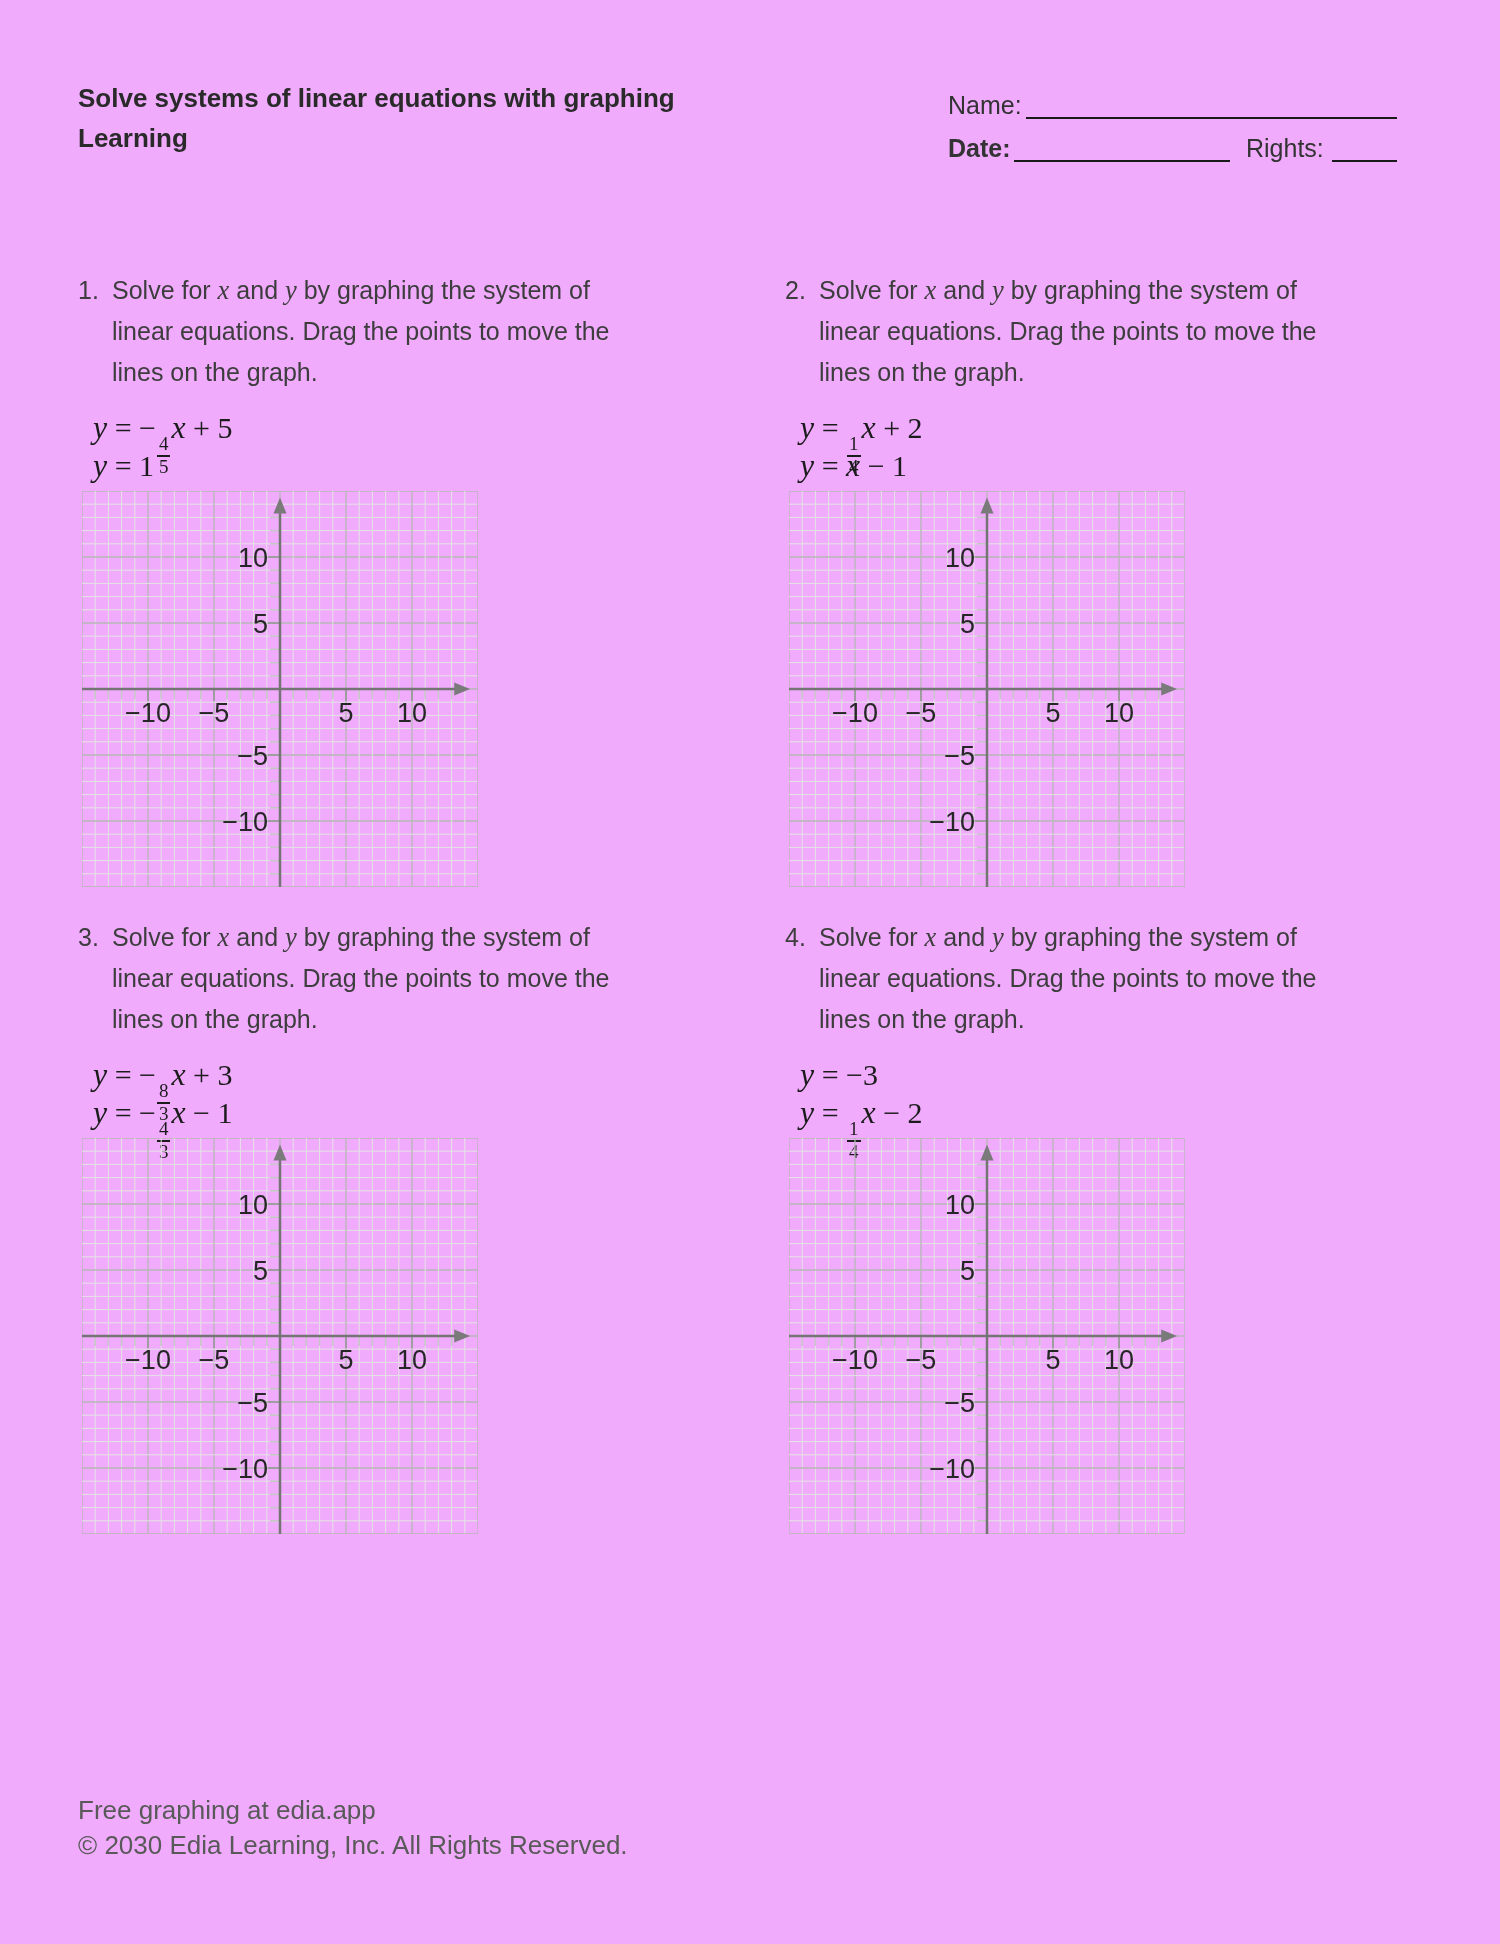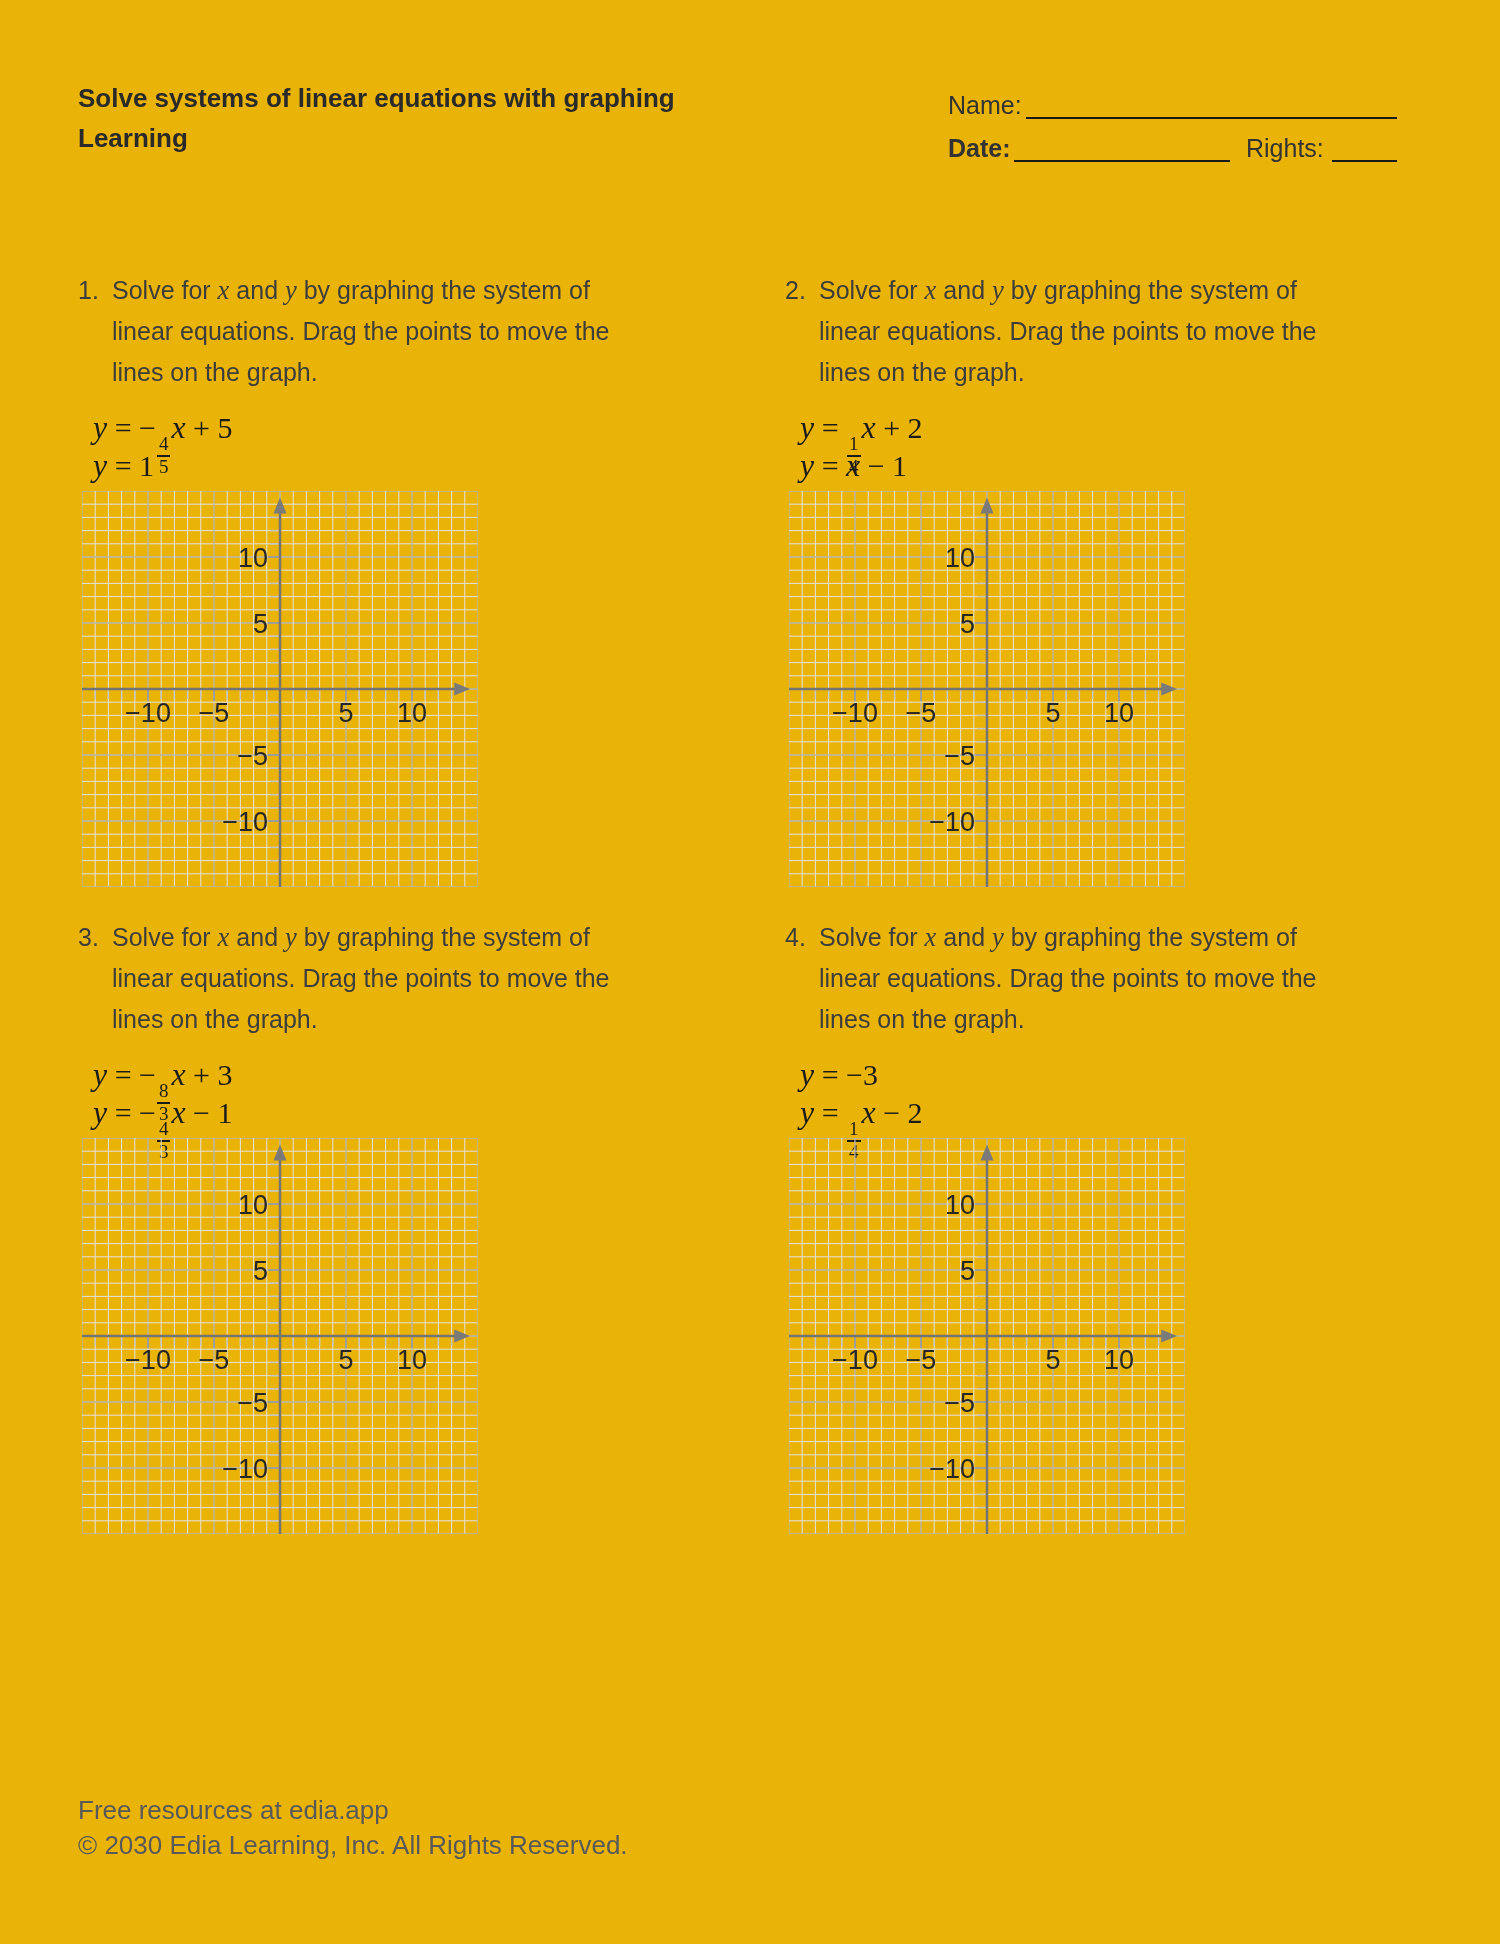--- a/index.html
+++ b/index.html
@@ -1,16 +1,16 @@
 <!DOCTYPE html>
 <html><head>
 <meta charset="utf-8">
 <style>
   html,body{margin:0;padding:0;background:#ffffff;}
-  .page{position:relative;width:1500px;height:1944px;background:#eab308;
+  .page{position:relative;width:1500px;height:1944px;background:#f0abfc;
         font-family:"Liberation Sans",sans-serif;overflow:hidden;}
 
   
   .title{position:absolute;left:78px;top:78px;font-size:26px;font-weight:700;
          color:#2a2a2a;line-height:40px;}
   .hf-label{position:absolute;font-size:25px;color:#333;line-height:28px;}
   .lbl-name{left:948px;top:91px;text-align:right;}
   .lbl-date{left:948px;top:134px;font-weight:bold;}
   .lbl-period{left:1246px;top:134px;}
   .hline{position:absolute;border-top:2px solid #1a1a1a;height:0;}
@@ -634,17 +634,17 @@
         <text x="264" y="231" text-anchor="middle" font-family="Liberation Sans, sans-serif" font-size="27" fill="#262626">5</text>
         <text x="330" y="231" text-anchor="middle" font-family="Liberation Sans, sans-serif" font-size="27" fill="#262626">10</text>
         <text x="186" y="75.5" text-anchor="end" font-family="Liberation Sans, sans-serif" font-size="27" fill="#262626">10</text>
         <text x="186" y="141.5" text-anchor="end" font-family="Liberation Sans, sans-serif" font-size="27" fill="#262626">5</text>
         <text x="186" y="273.5" text-anchor="end" font-family="Liberation Sans, sans-serif" font-size="27" fill="#262626">−5</text>
         <text x="186" y="339.5" text-anchor="end" font-family="Liberation Sans, sans-serif" font-size="27" fill="#262626">−10</text>
       </svg>
   </div>
 
   <div class="footer">
-    <div>Free resources at edia.app</div>
+    <div>Free graphing at edia.app</div>
     <div>© 2030 Edia Learning, Inc. All Rights Reserved.</div>
   </div>
 
 </div>
 
 </body></html>

